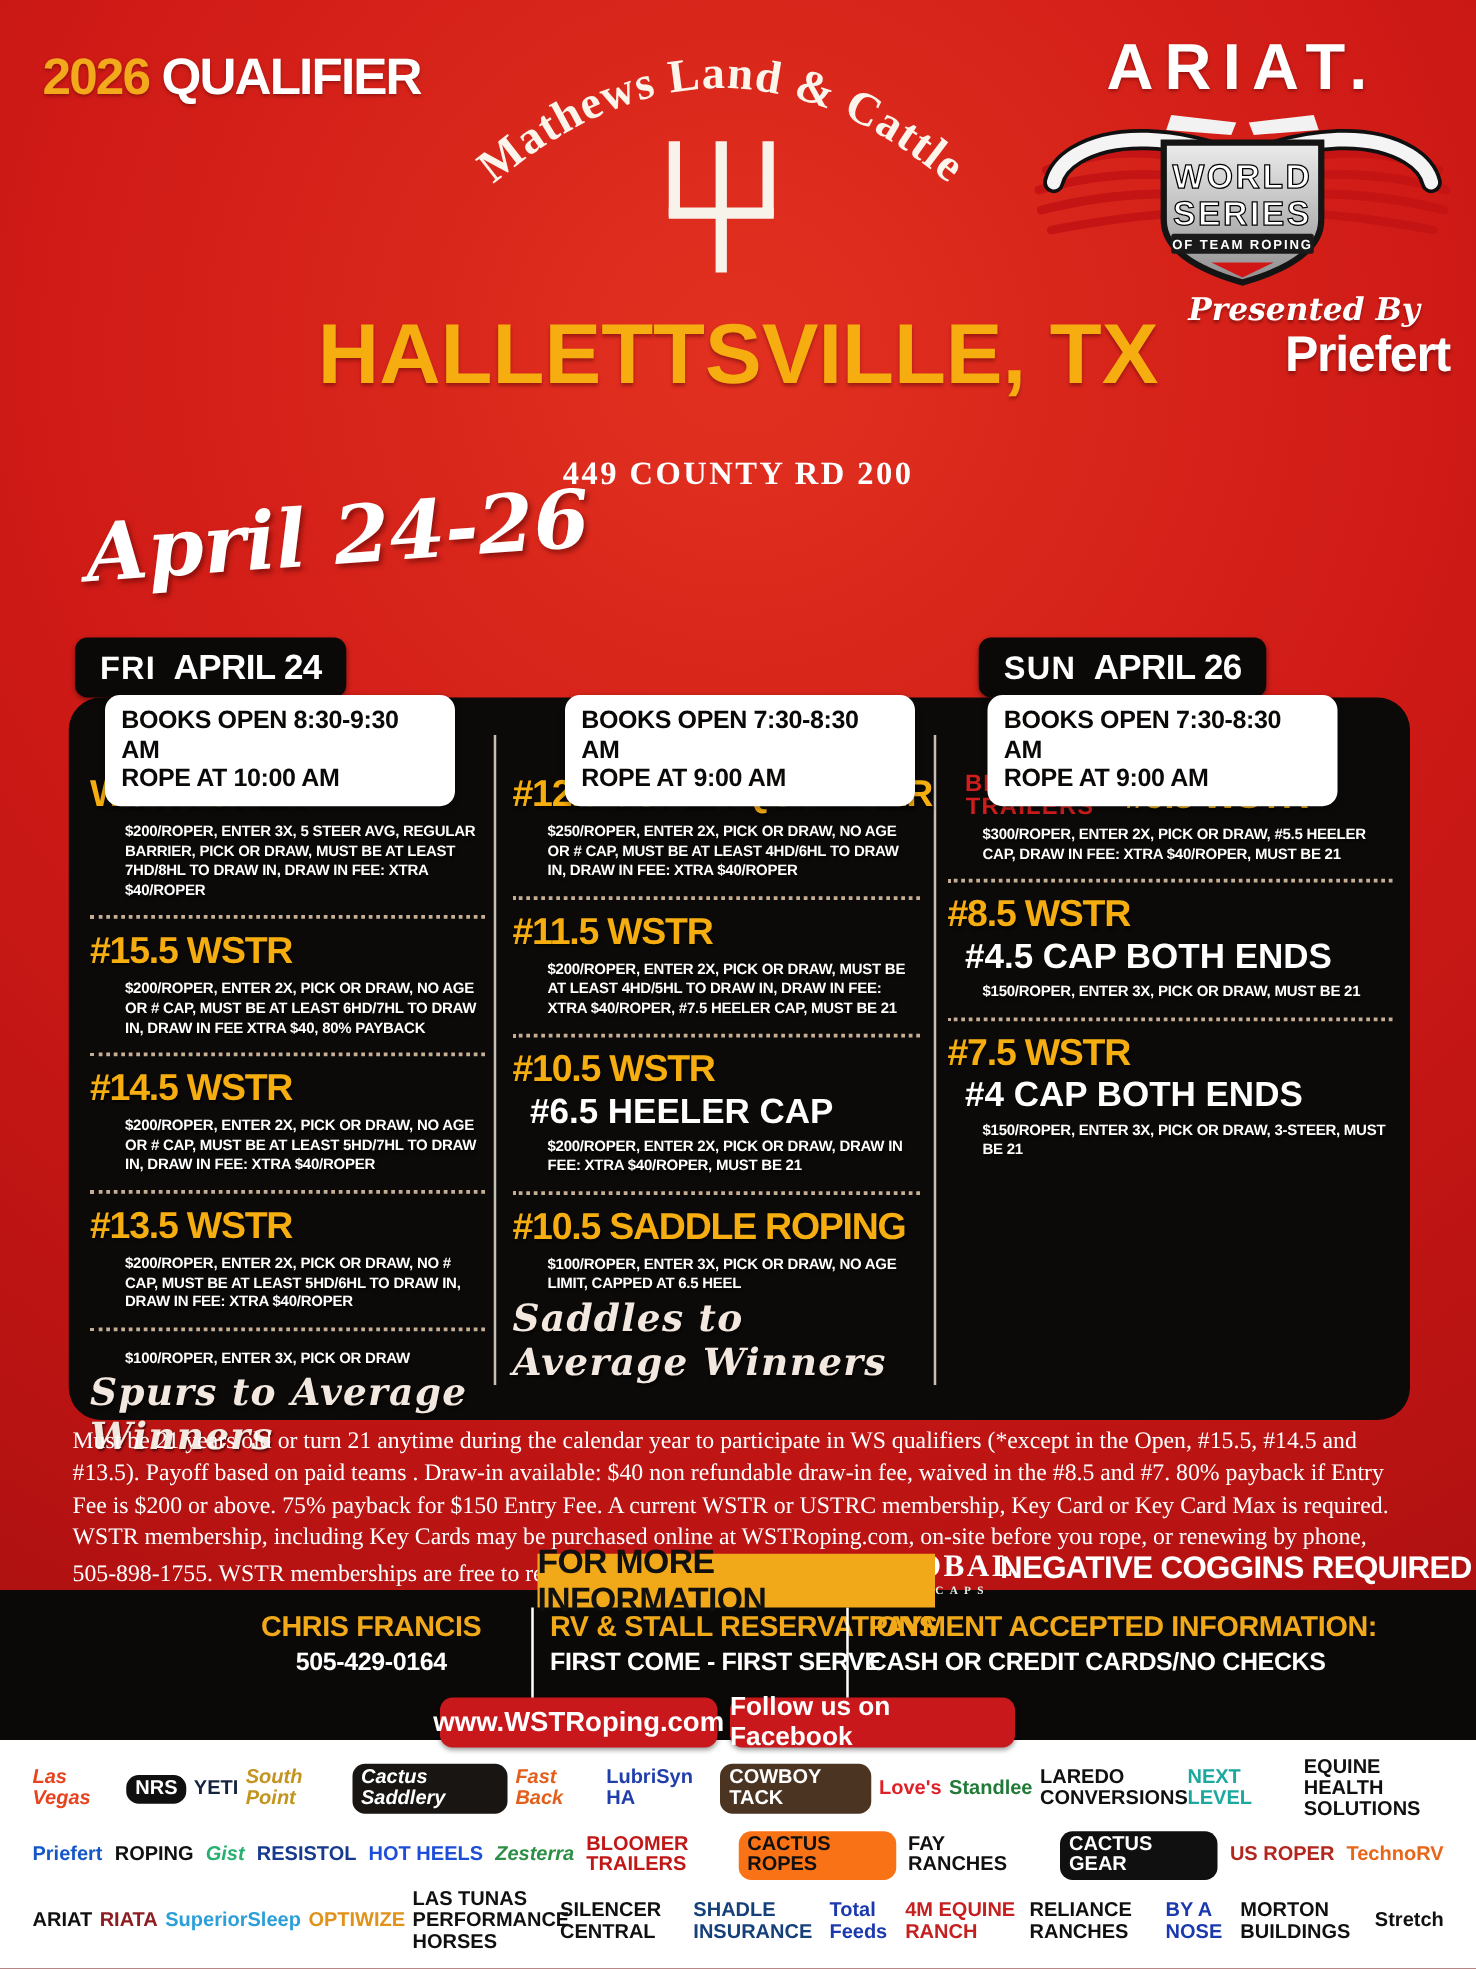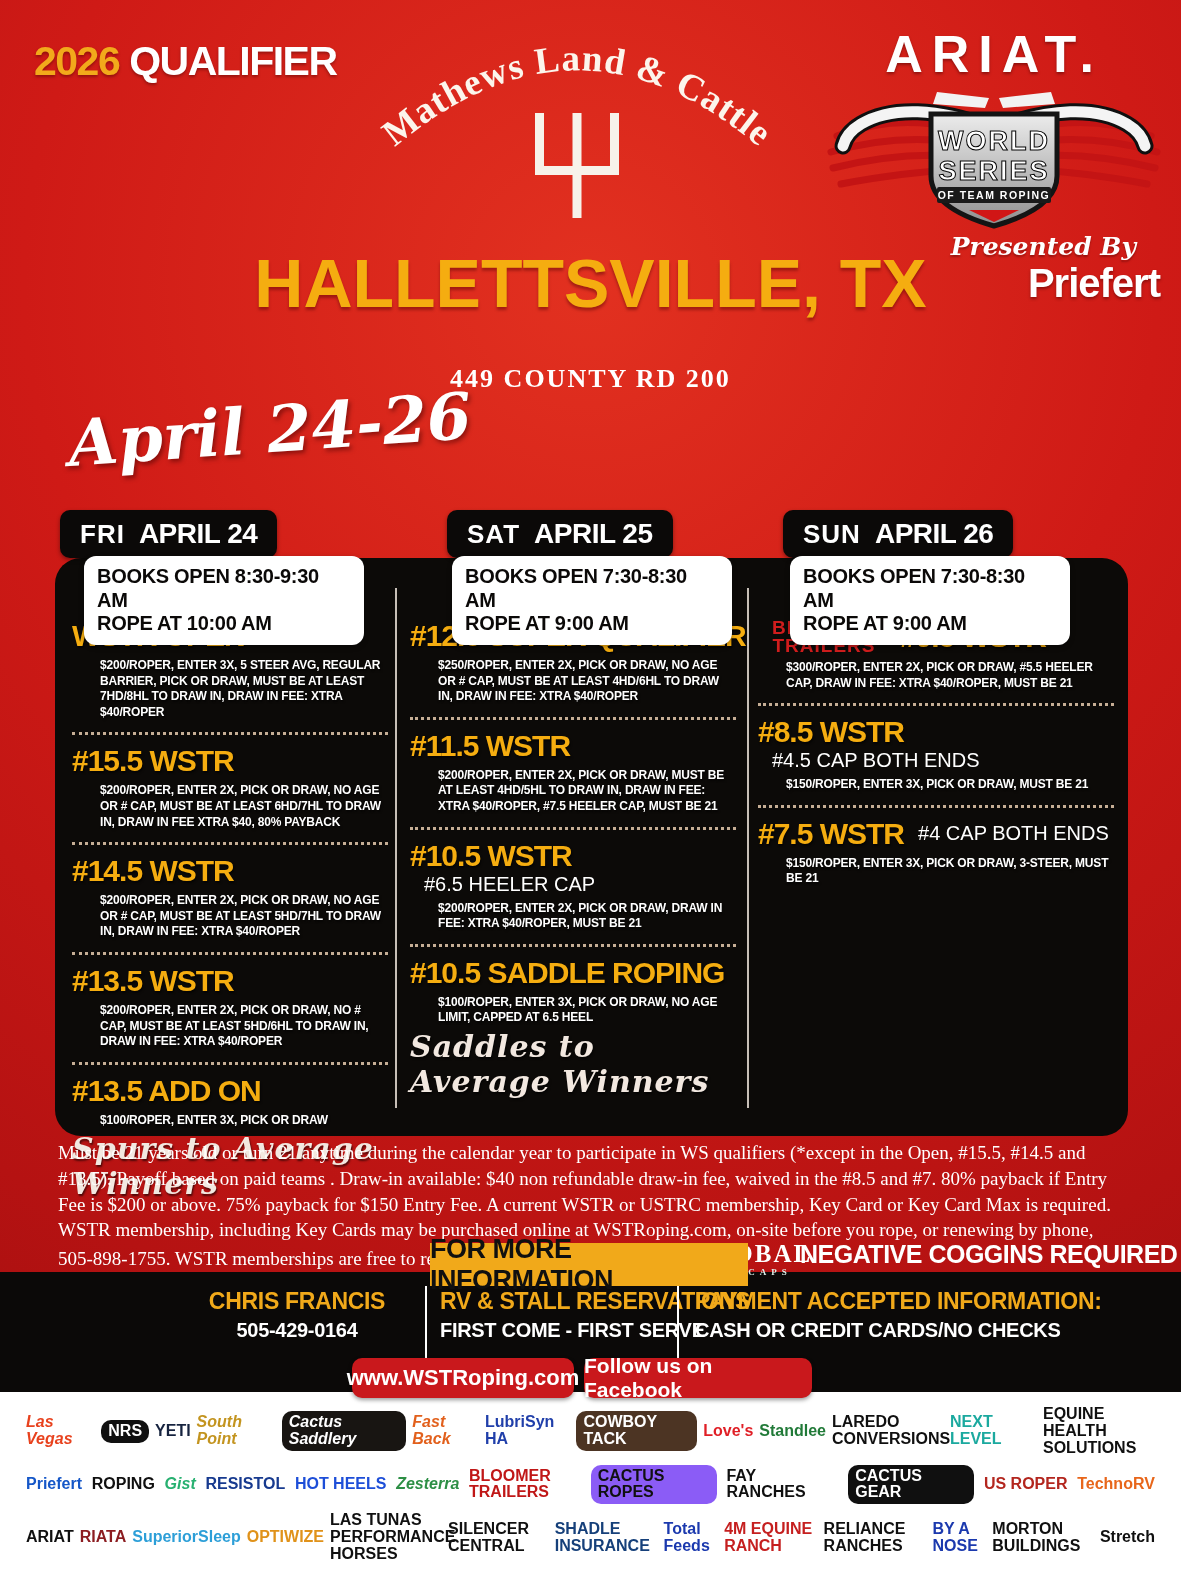--- a/index.html
+++ b/index.html
@@ -39,21 +39,21 @@
   .time-box{position:absolute;z-index:4;background:#fff;border-radius:12px;padding:9px 13px;color:#0b0908;
     font-weight:700;font-size:20px;line-height:1.18;letter-spacing:-.3px;box-shadow:0 2px 5px rgba(0,0,0,.35);}
   .sched-col{position:absolute;top:610px;z-index:2;}
   .section{padding:9px 0 12px;}
   .section:not(:last-child){border-bottom:3px dotted rgba(245,215,185,.8);}
   .sec-head{display:flex;align-items:center;flex-wrap:wrap;}
   .sec-logo{color:#d11d1d;font-weight:900;font-size:19px;line-height:.95;width:132px;text-align:center;
     margin-right:10px;letter-spacing:1px;}
   .sec-title{font-weight:900;font-size:30px;color:#f5ad10;letter-spacing:-1px;white-space:nowrap;
     text-shadow:1px 2px 2px rgba(0,0,0,.6);}
-  .sec-note{font-weight:400;font-size:20px;color:#fff;margin-left:14px;white-space:nowrap;}
+  .sec-note{font-weight:700;font-size:28px;color:#fff;margin-left:14px;white-space:nowrap;}
   .sec-body{margin-top:5px;font-weight:700;font-size:12px;line-height:1.3;color:#fff;letter-spacing:-.2px;
     text-shadow:1px 2px 2px rgba(0,0,0,.55);margin-left:28px;}
   .sec-script{margin-top:3px;font-family:"DejaVu Serif",serif;font-style:italic;font-weight:700;font-size:30px;
     color:#f2e8e0;letter-spacing:1px;text-shadow:1px 2px 2px rgba(0,0,0,.6);}
   
   .fine{position:absolute;left:58px;top:1140px;width:1070px;font-family:"Liberation Serif",serif;
     font-size:19px;line-height:1.36;color:#fff;z-index:2;}
   .global{display:inline-flex;align-items:center;gap:6px;vertical-align:middle;margin-left:10px;}
   .global-ring{width:20px;height:20px;border:3px solid #2aa198;border-top-color:transparent;border-radius:50%;}
   .g1{font-weight:900;font-size:25px;letter-spacing:2px;color:#fff;line-height:.9;}
@@ -146,24 +146,20 @@
 
   <div class="panel">
     <div class="col-divider" style="left:340px;"></div>
     <div class="col-divider" style="left:692px;"></div>
   </div>
 
   <div class="day-tab" style="left:60px;top:510px;">
     <span class="day-name">FRI</span>
     <span class="day-date">APRIL 24</span>
   </div>
-  <div class="day-tab" style="left:447px;top:510px;">
-    <span class="day-name">SAT</span>
-    <span class="day-date">APRIL 25</span>
-  </div>
   <div class="day-tab" style="left:783px;top:510px;">
     <span class="day-name">SUN</span>
     <span class="day-date">APRIL 26</span>
   </div>
 
   <div class="time-box" style="left:84px;top:556px;width:254px;">
     <div>BOOKS OPEN 8:30-9:30 AM</div>
     <div>ROPE AT 10:00 AM</div>
   </div>
   <div class="time-box" style="left:452px;top:556px;width:254px;">
@@ -211,25 +207,20 @@
         <div class="sec-head">
 
           <span class="sec-title">#13.5 WSTR</span>
 
         </div>
         <div class="sec-body">$200/ROPER, ENTER 2X, PICK OR DRAW, NO # CAP, MUST BE AT LEAST 5HD/6HL TO DRAW IN, DRAW IN FEE: XTRA $40/ROPER</div>
 
       </div>
 
       <div class="section">
-        <div class="sec-head">
-
-          <span class="sec-title">#13.5 ADD ON</span>
-
-        </div>
         <div class="sec-body">$100/ROPER, ENTER 3X, PICK OR DRAW</div>
         <div class="sec-script">Spurs to Average Winners</div>
       </div>
     </div>
   <div class="sched-col" style="left:410px;width:326px;">
 
       <div class="section">
         <div class="sec-head">
 
           <span class="sec-title">#12.5 SUPER QUALIFIER</span>
@@ -354,21 +345,21 @@
       </div>
     <div class="s-row">
 
     <span class="sponsor" style="color: rgb(21, 87, 200);">Priefert</span>
         <span class="sponsor" style="color: rgb(16, 16, 16);">ROPING</span>
         <span class="sponsor" style="color: rgb(39, 176, 112); font-style: italic;">Gist</span>
         <span class="sponsor" style="color: rgb(23, 58, 143);">RESISTOL</span>
         <span class="sponsor" style="color: #1d4ed8;">HOT HEELS</span>
         <span class="sponsor" style="color: rgb(45, 143, 69); font-style: italic;">Zesterra</span>
         <span class="sponsor" style="color: rgb(192, 23, 23);">BLOOMER TRAILERS</span>
-        <span class="sponsor chip" style="background: #8b5cf6; color: rgb(16, 16, 16);">CACTUS ROPES</span>
+        <span class="sponsor chip" style="background: #f97316; color: rgb(16, 16, 16);">CACTUS ROPES</span>
         <span class="sponsor" style="color: rgb(16, 16, 16);">FAY RANCHES</span>
         <span class="sponsor chip" style="background: rgb(16, 16, 16); color: rgb(255, 255, 255);">CACTUS GEAR</span>
         <span class="sponsor" style="color: rgb(179, 38, 30);">US ROPER</span>
         <span class="sponsor" style="color: rgb(232, 102, 26);">TechnoRV</span>
       </div>
     <div class="s-row">
 
     <span class="sponsor" style="color: rgb(16, 16, 16);">ARIAT</span>
         <span class="sponsor" style="color: rgb(140, 29, 33);">RIATA</span>
         <span class="sponsor" style="color: rgb(45, 159, 216);">SuperiorSleep</span>

